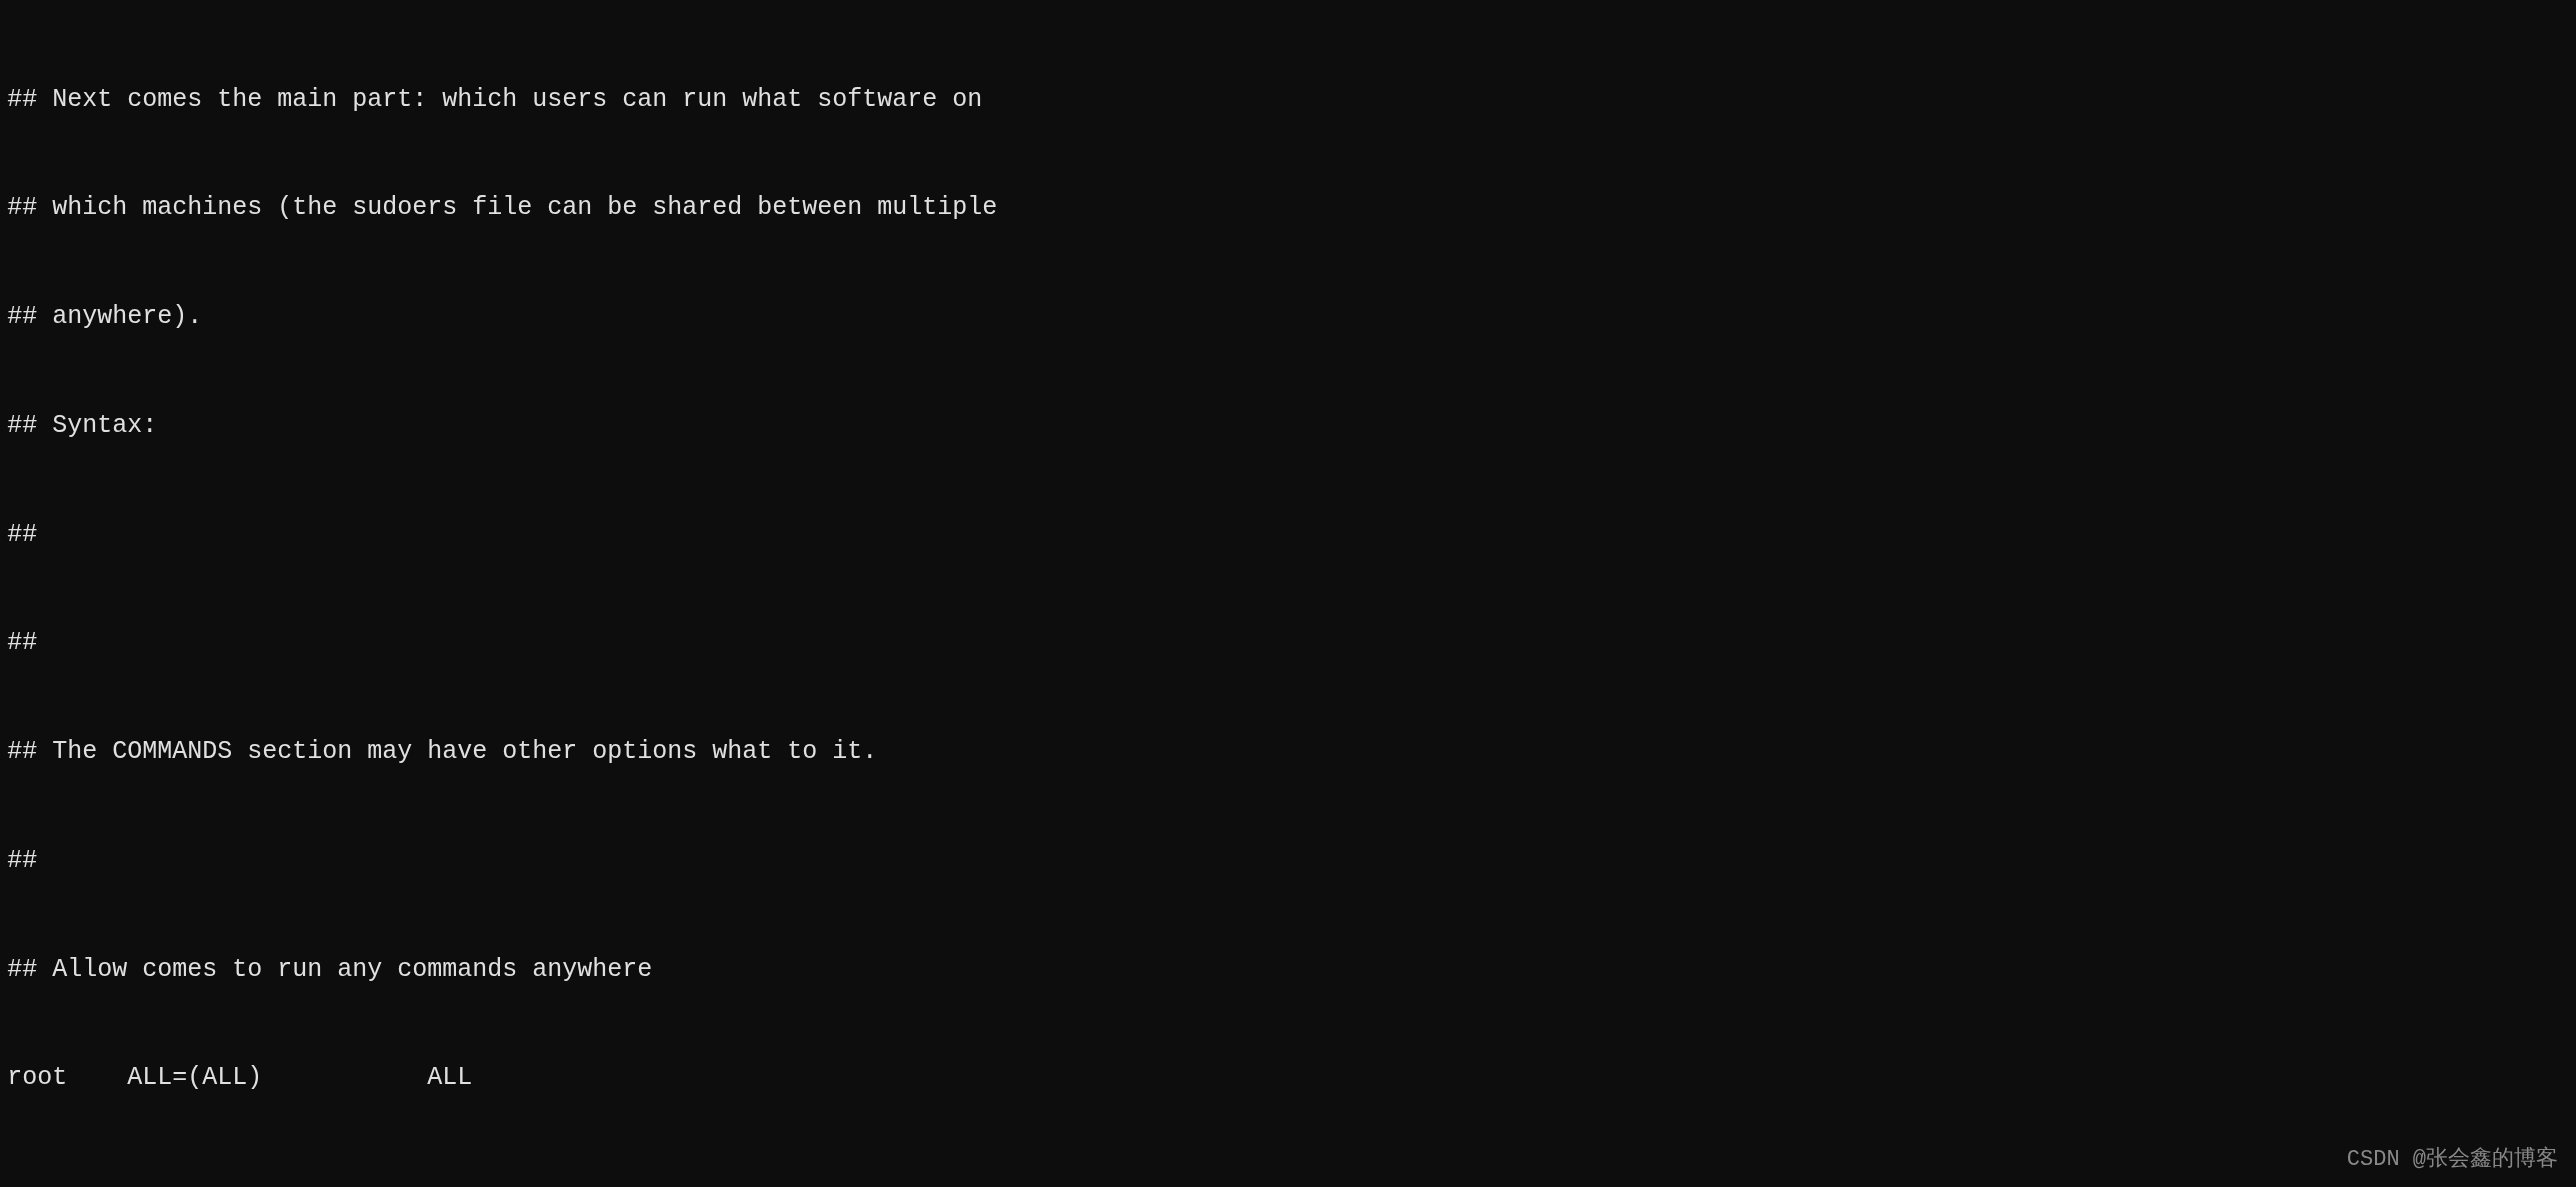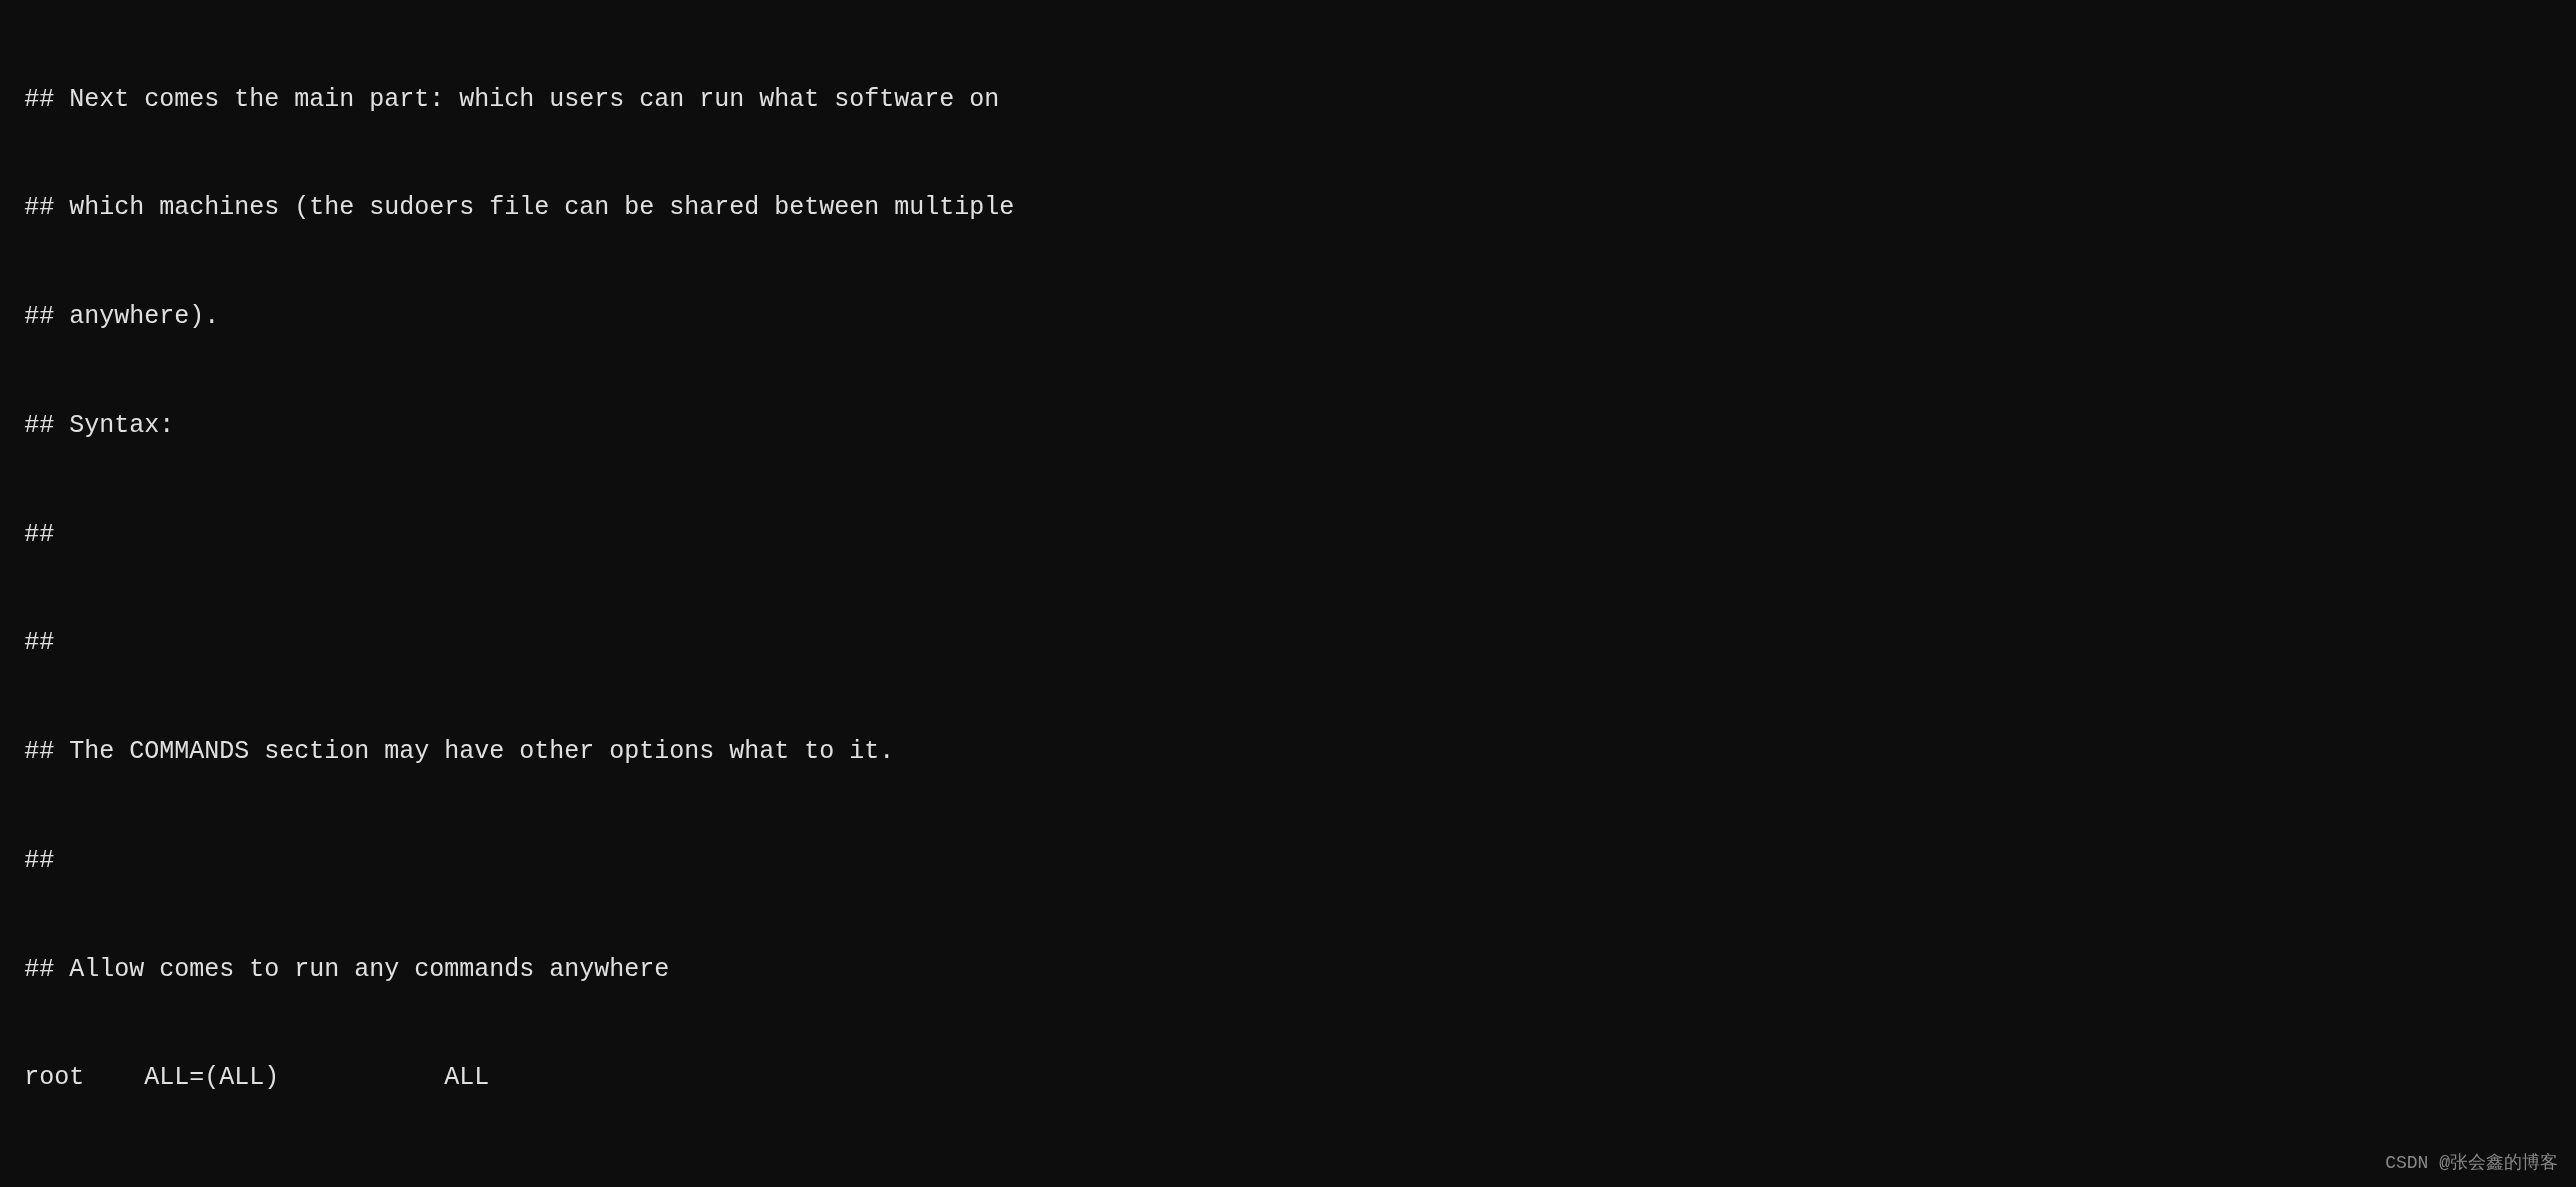--- a/index.html
+++ b/index.html
@@ -21,29 +21,28 @@
     }
 
     .code-block {
       white-space: pre;
     }
 
     .line {
       display: block;
       white-space: pre;
       position: relative;
-      margin-left: 17px;
     }
 
     .watermark {
       position: fixed;
       bottom: 10.7px;
       right: 18px;
       color: #888888;
-      font-size: 18px;
+      font-size: 22px;
       font-family: 'Courier New', Courier, monospace;
     }
   </style>
 </head>
 <body>
 
 <div class="code-block">
   <span class="line">## Next comes the main part: which users can run what software on</span>
   <span class="line">## which machines (the sudoers file can be shared between multiple</span>
   <span class="line">## anywhere).</span>

